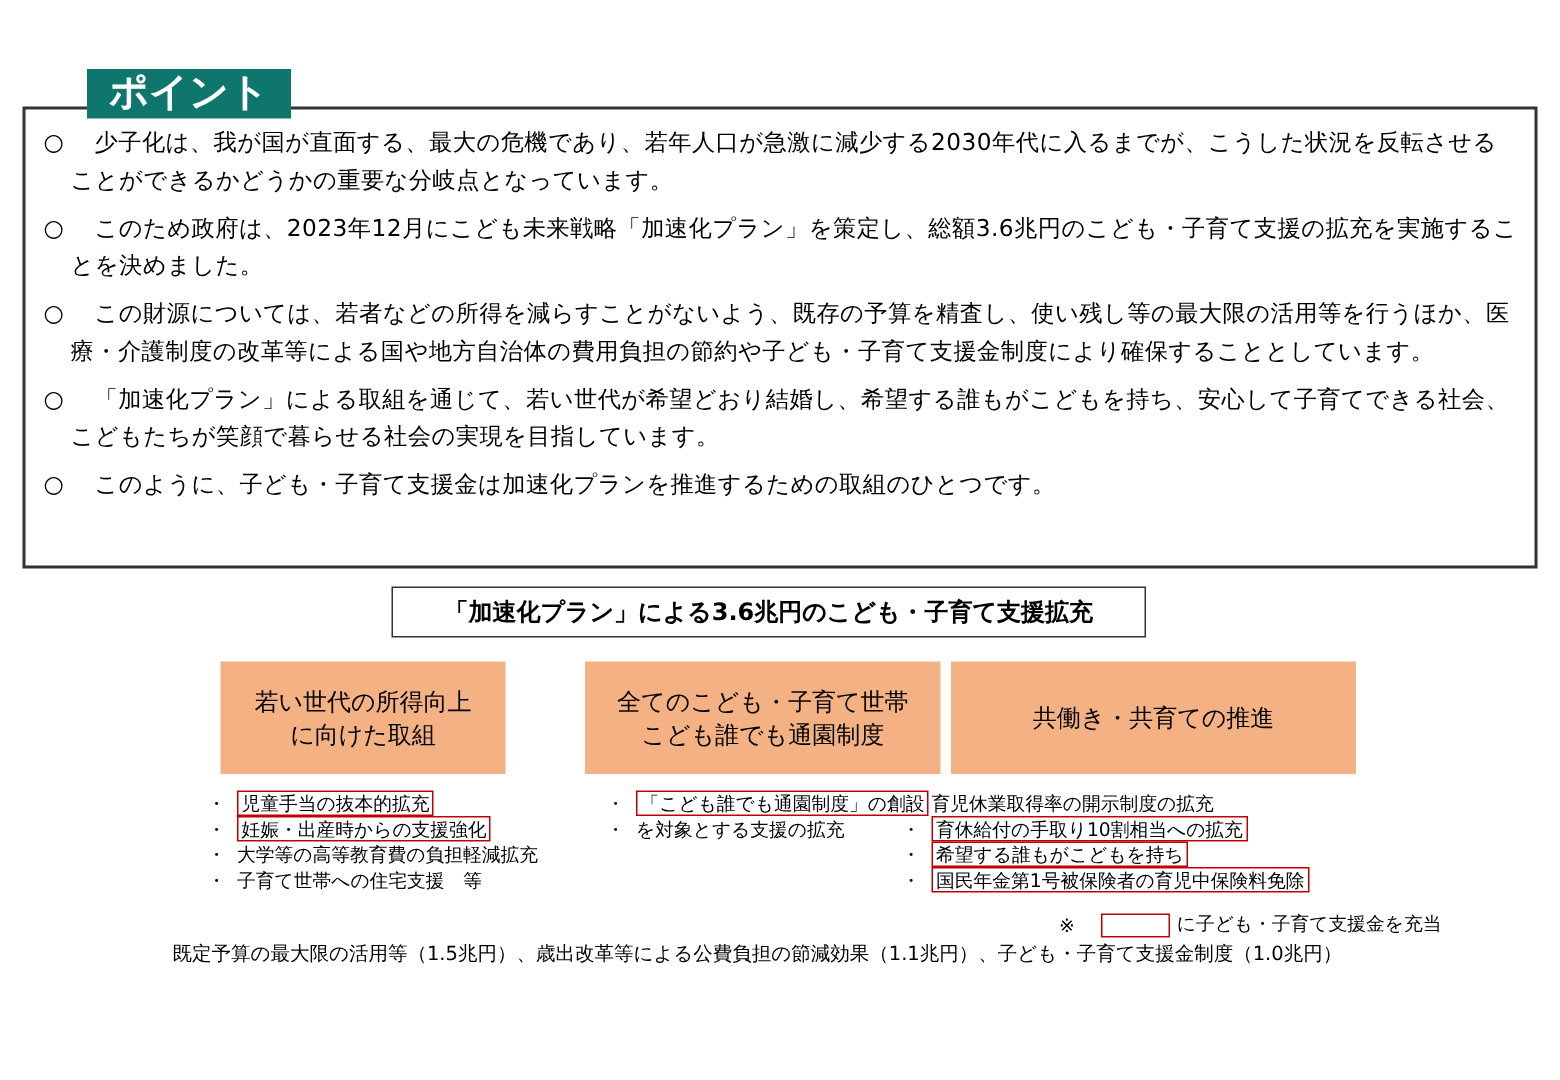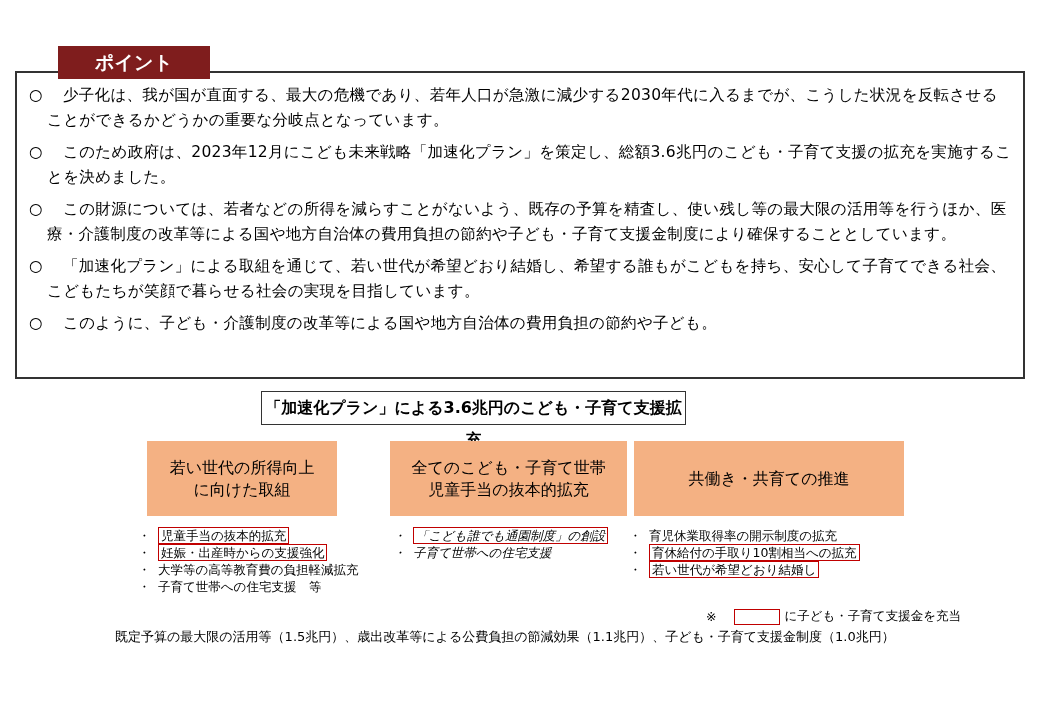--- a/index.html
+++ b/index.html
@@ -1,25 +1,25 @@
 <!DOCTYPE html>
 <html><head>
 <meta charset="utf-8">
 <style>
   html, body { margin:0; padding:0; background:#ffffff; }
   body { width:1040px; height:720px; position:relative; overflow:hidden;
          font-family:"DejaVu Sans","Liberation Sans",sans-serif; color:#000; }
-  .point-tab { position:absolute; left:58px; top:46px; width:152px; height:33px;
-               background:#7f1d1d; color:#fff; font-weight:bold; font-size:19px;
+  .point-tab { position:absolute; left:58px; top:46px; width:136px; height:33px;
+               background:#0f766e; color:#fff; font-weight:bold; font-size:26px;
                text-align:center; line-height:33px; z-index:2; }
   .point-box { position:absolute; left:15px; top:71px; width:1010px; height:308px;
                border:2px solid #333; box-sizing:border-box; padding:10px 10px 0 12px; }
   .para { font-size:15.5px; line-height:25px; margin-bottom:7px; padding-left:18px; text-indent:-18px; letter-spacing:0.3px; }
   .para .mark { display:inline-block; width:34px; text-indent:0; }
-  .banner { position:absolute; left:261px; top:391px; width:425px; height:34px;
+  .banner { position:absolute; left:261px; top:391px; width:503px; height:34px;
             border:1px solid #333; box-sizing:border-box; text-align:center;
             font-size:16px; font-weight:bold; line-height:32px; }
   .pillar { position:absolute; top:441px; height:75px; background:#F4B183;
             display:flex; align-items:center; justify-content:center; text-align:center;
             font-size:16px; line-height:22px; }
   .pillar span { white-space:pre-line; }
   .list { position:absolute; top:527px; font-size:12.5px; line-height:17px; margin:0; padding:0; list-style:none; }
   .list li { position:relative; padding-left:16px; white-space:nowrap; }
   .list li::before { content:"・"; position:absolute; left:-4px; }
   .list li .hl { border:1.5px solid #C00000; padding:0 2px; }
@@ -31,53 +31,54 @@
 </head>
 <body>
 
 <div class="point-tab">ポイント</div>
 
 <div class="point-box">
   <div class="para"><span class="mark">○</span><span>少子化は、我が国が直面する、最大の危機であり、若年人口が急激に減少する2030年代に入るまでが、こうした状況を反転させることができるかどうかの重要な分岐点となっています。</span></div>
   <div class="para"><span class="mark">○</span><span>このため政府は、2023年12月にこども未来戦略「加速化プラン」を策定し、総額3.6兆円のこども・子育て支援の拡充を実施することを決めました。</span></div>
   <div class="para"><span class="mark">○</span><span>この財源については、若者などの所得を減らすことがないよう、既存の予算を精査し、使い残し等の最大限の活用等を行うほか、医療・介護制度の改革等による国や地方自治体の費用負担の節約や子ども・子育て支援金制度により確保することとしています。</span></div>
   <div class="para"><span class="mark">○</span><span>「加速化プラン」による取組を通じて、若い世代が希望どおり結婚し、希望する誰もがこどもを持ち、安心して子育てできる社会、こどもたちが笑顔で暮らせる社会の実現を目指しています。</span></div>
-  <div class="para"><span class="mark">○</span><span>このように、子ども・介護制度の改革等による国や地方自治体の費用負担の節約や子ども。</span></div>
+  <div class="para"><span class="mark">○</span><span>このように、子ども・子育て支援金は加速化プランを推進するための取組のひとつです。</span></div>
 </div>
 
 <div class="banner">「加速化プラン」による3.6兆円のこども・子育て支援拡充</div>
 
 <div class="pillar" style="left:147px;width:190px;">
     <span>若い世代の所得向上
 に向けた取組</span>
   </div>
 <div class="pillar" style="left:390px;width:237px;">
     <span>全てのこども・子育て世帯
-児童手当の抜本的拡充</span>
+こども誰でも通園制度</span>
   </div>
 <div class="pillar" style="left:634px;width:270px;">
     <span>共働き・共育ての推進</span>
   </div>
 
 <ul class="list" style="left:142px;">
   <li><span class="hl">児童手当の抜本的拡充</span></li>
   <li><span class="hl">妊娠・出産時からの支援強化</span></li>
   <li><span>大学等の高等教育費の負担軽減拡充</span></li>
   <li><span>子育て世帯への住宅支援　等</span></li>
 </ul>
 
-<ul class="list" style="left:397px;font-style:italic;">
+<ul class="list" style="left:408px;">
   <li><span class="hl">「こども誰でも通園制度」の創設</span></li>
-  <li><span>子育て世帯への住宅支援</span></li>
+  <li><span>を対象とする支援の拡充</span></li>
 </ul>
 
-<ul class="list" style="left:633px;">
+<ul class="list" style="left:605px;">
   <li><span>育児休業取得率の開示制度の拡充</span></li>
   <li><span class="hl">育休給付の手取り10割相当への拡充</span></li>
-  <li><span class="hl">若い世代が希望どおり結婚し</span></li>
+  <li><span class="hl">希望する誰もがこどもを持ち</span></li>
+  <li><span class="hl">国民年金第1号被保険者の育児中保険料免除</span></li>
 </ul>
 
 <div class="note">
   <span>※</span>
   <span class="sample"></span>
   <span>に子ども・子育て支援金を充当</span>
 </div>
 
 <div class="funding">
   <div class="body">既定予算の最大限の活用等（1.5兆円）、歳出改革等による公費負担の節減効果（1.1兆円）、子ども・子育て支援金制度（1.0兆円）</div>

